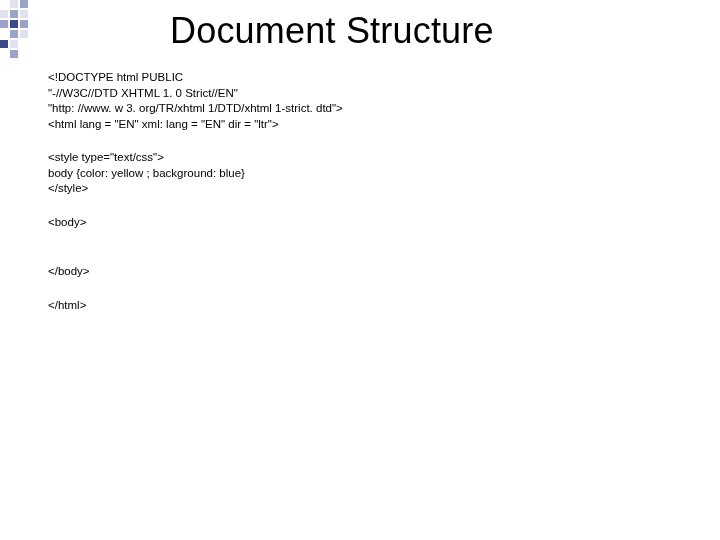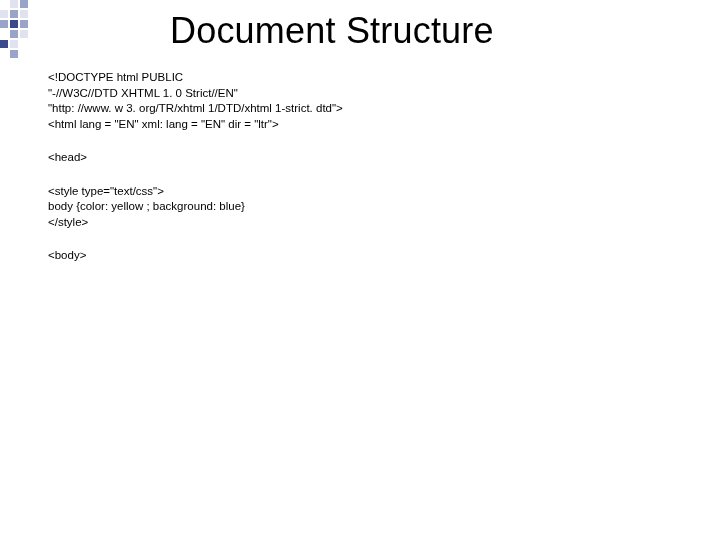--- a/index.html
+++ b/index.html
@@ -92,20 +92,21 @@
       </div>
   </div>
 
   <div class="title">Document Structure</div>
 
   <div class="content">
     <div class="block" style="white-space:pre-line">&lt;!DOCTYPE html PUBLIC
 "-//W3C//DTD XHTML 1. 0 Strict//EN"
 "http: //www. w 3. org/TR/xhtml 1/DTD/xhtml 1-strict. dtd"&gt;
 &lt;html lang = "EN" xml: lang = "EN" dir = "ltr"&gt;</div>
-    <div class="block">&lt;head&gt;</div>
     <div class="block" style="white-space:pre-line">&lt;style type="text/css"&gt;
 body {color: yellow ; background: blue}
 &lt;/style&gt;</div>
     <div class="block" style="margin-bottom:34px">&lt;body&gt;</div>
+    <div class="block">&lt;/body&gt;</div>
+    <div class="block">&lt;/html&gt;</div>
   </div>
 
 </div>
 
 </body></html>

